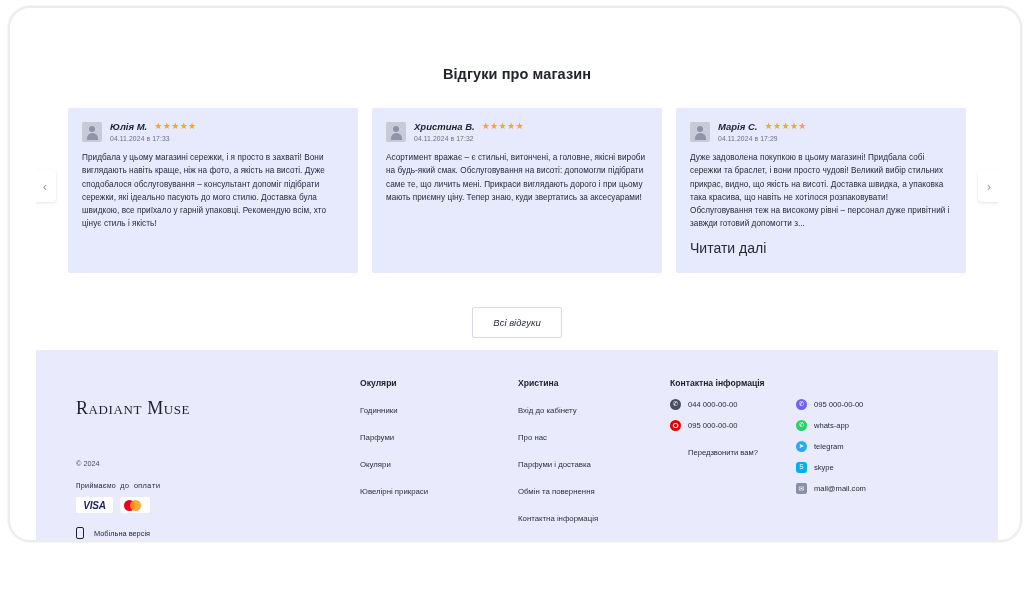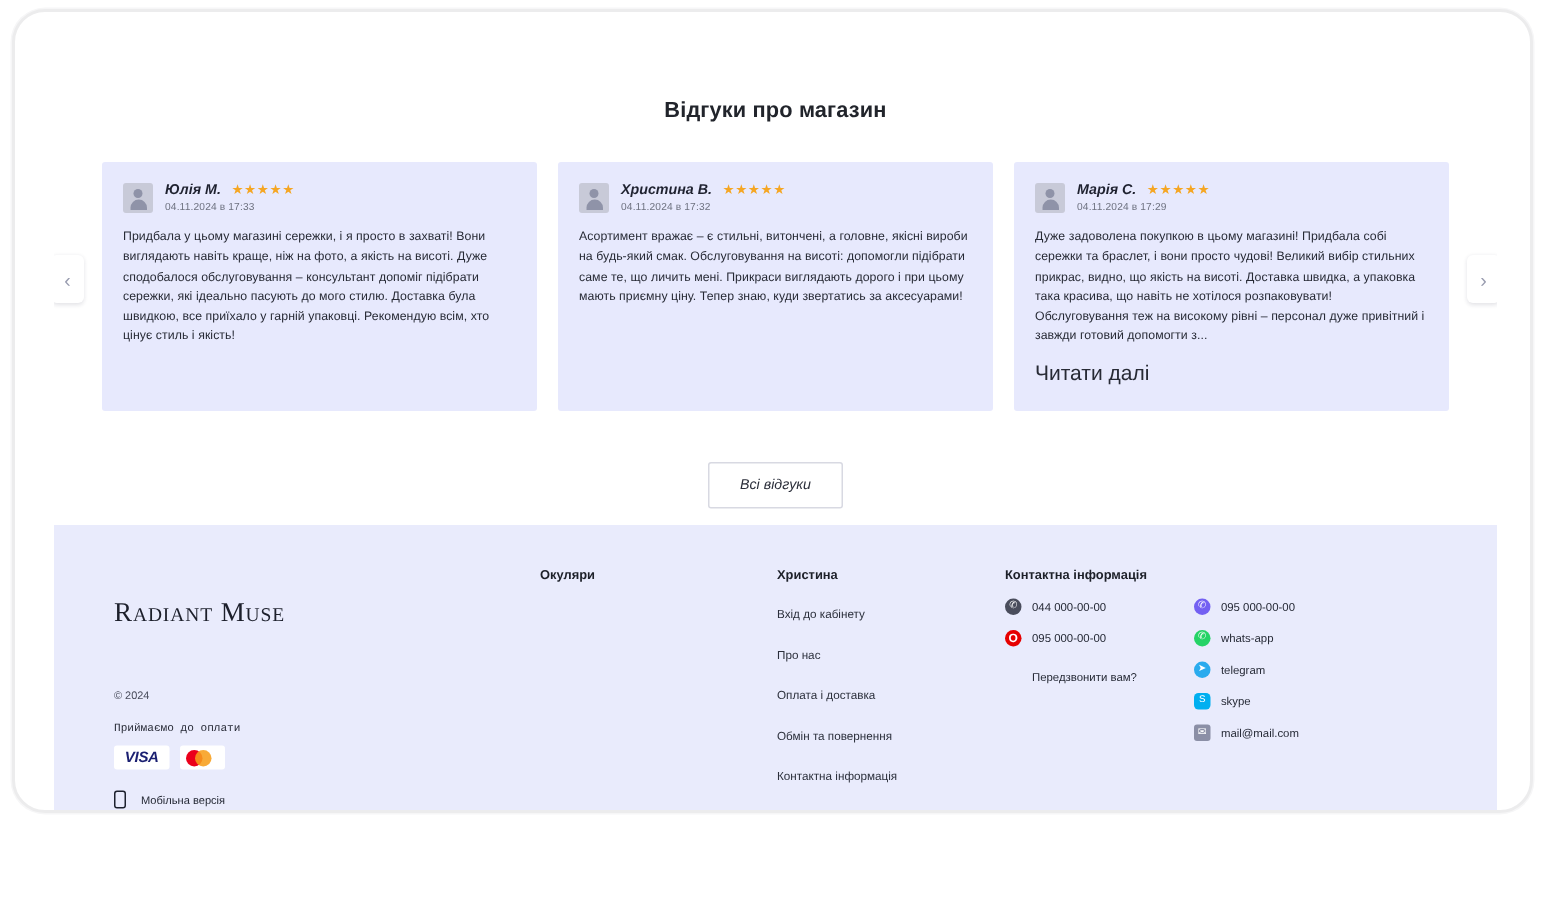--- a/index.html
+++ b/index.html
@@ -372,28 +372,34 @@
           <div class="mobile-row">
             <span class="phone-icon"></span>
             <span class="mobile-label">Мобільна версія</span>
           </div>
           <div class="platform-label">Працює на платформі Хорошоп</div>
           <div class="horoshop">ХОРОШОП</div>
         </div>
 
         <div class="col">
           <div class="col-title">Окуляри</div>
+          <ul>
+            <li><a>Годинники</a></li>
+            <li><a>Парфуми</a></li>
+            <li><a>Окуляри</a></li>
+            <li><a>Ювелірні прикраси</a></li>
+          </ul>
         </div>
 
         <div class="col-clients">
           <div class="col-title">Христина</div>
           <ul>
             <li><a>Вхід до кабінету</a></li>
             <li><a>Про нас</a></li>
-            <li><a>Оплата і доставка</a></li>
+            <li><a>Парфуми і доставка</a></li>
             <li><a>Обмін та повернення</a></li>
             <li><a>Контактна інформація</a></li>
             <li><a>Блог</a></li>
             <li><a>Відгуки про магазин</a></li>
           </ul>
           <div class="social-label">Ми в соцмережах</div>
 
         </div>
 
         <div class="col-contacts">

